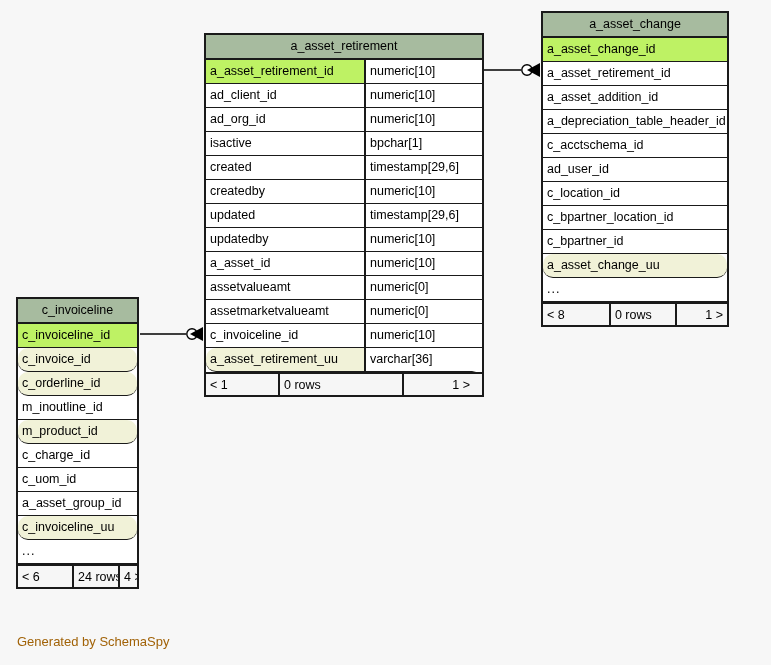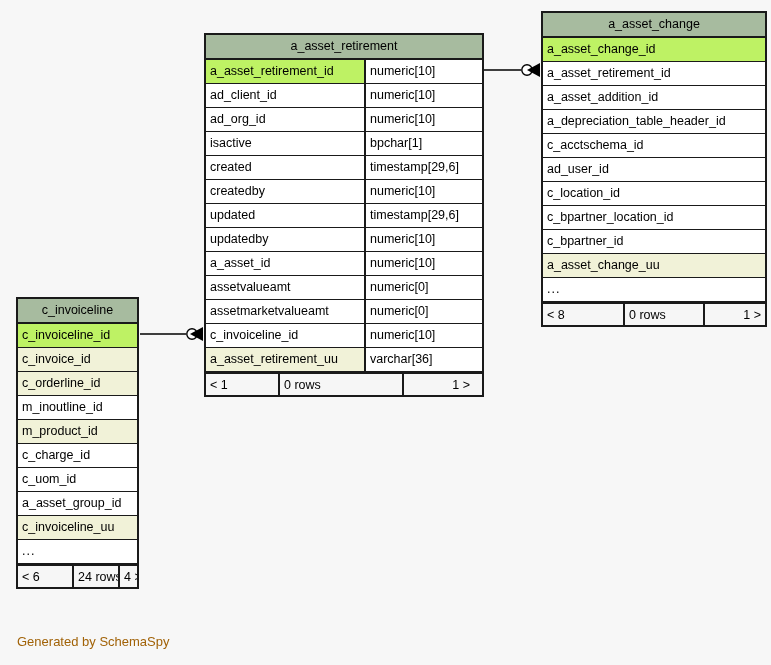--- a/index.html
+++ b/index.html
@@ -60,21 +60,21 @@
   .row {
     display: flex;
     height: 24px;
     border-bottom: 1px solid #1a1a1a;
     box-sizing: border-box;
     background: #ffffff;
   }
   .row:last-of-type { border-bottom: none; }
 
   .row.pk      { background: #bef264; }
-  .row.indexed { background: #f1f2d8; }
+  .row.indexed { background: #f1f2d8; border-radius: 10px; }
 
   .cell-name {
     flex: 0 0 auto;
     padding: 0 4px;
     line-height: 23px;
     white-space: nowrap;
     overflow: hidden;
     box-sizing: border-box;
   }
   .cell-type {
@@ -120,21 +120,21 @@
   #tbl-asset-retirement {
     left: 204px; top: 33px; width: 280px;
   }
   #tbl-asset-retirement .cell-name { width: 158px; }
 
   #tbl-asset-retirement .footer-cell:nth-child(1) { width: 72px; }
   #tbl-asset-retirement .footer-cell:nth-child(2) { width: 124px; }
   #tbl-asset-retirement .footer-cell:nth-child(3) { width: 72px; }
 
   #tbl-asset-change {
-    left: 541px; top: 11px; width: 226px;
+    left: 541px; top: 11px; width: 188px;
   }
   #tbl-asset-change .footer-cell:nth-child(1) { width: 80px; }
   #tbl-asset-change .footer-cell:nth-child(2) { width: 80px; }
   #tbl-asset-change .footer-cell:nth-child(3) { width: 62px; }
 
   #tbl-invoiceline {
     left: 16px; top: 297px; width: 123px;
   }
   #tbl-invoiceline .footer-cell:nth-child(1) { width: 34px; }
   #tbl-invoiceline .footer-cell:nth-child(2) { width: 62px; margin-left: 28px; }

